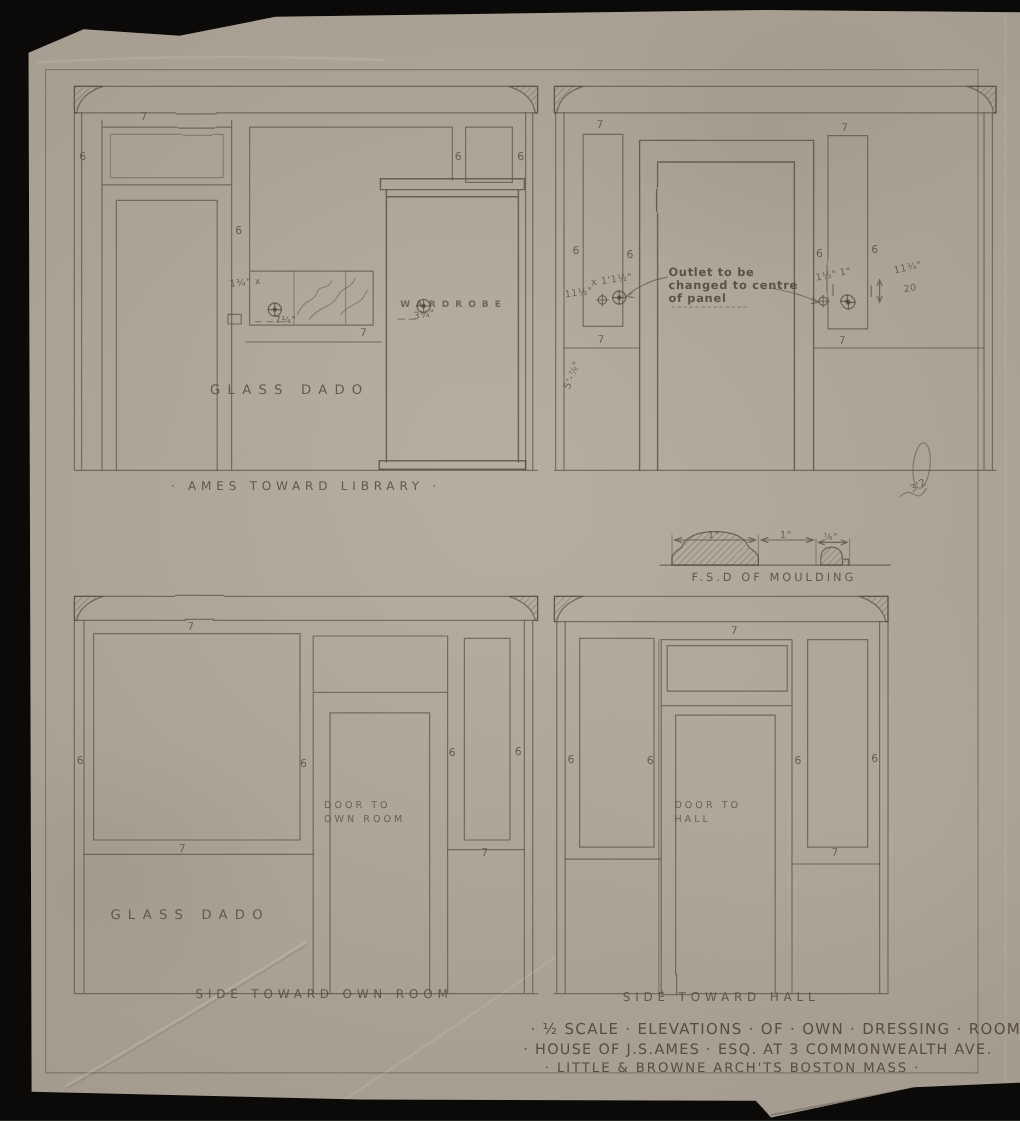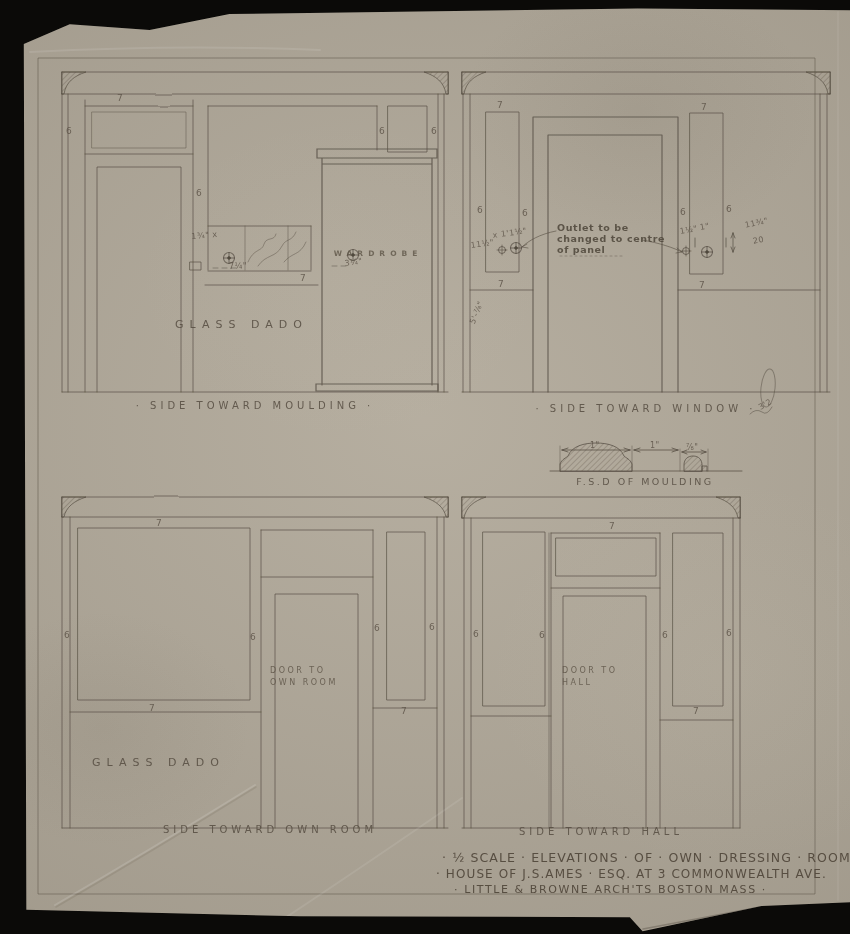--- a/index.html
+++ b/index.html
@@ -163,23 +163,22 @@
     <g fill="none" stroke-linecap="round">
       <path d="M30,52 Q180,44 320,50" stroke="rgba(255,255,255,.10)" stroke-width="2"></path>
       <path d="M55,905 Q150,850 255,785" stroke="rgba(255,255,255,.13)" stroke-width="2"></path>
       <path d="M56,907 Q151,852 256,787" stroke="rgba(55,46,34,.10)" stroke-width="1.5"></path>
       <path d="M285,918 Q380,855 462,798" stroke="rgba(255,255,255,.09)" stroke-width="2"></path>
       <path d="M838,12 V900" stroke="rgba(255,255,255,.06)" stroke-width="2"></path>
       <path d="M643,929 L760,907" stroke="rgba(40,33,24,.25)" stroke-width="1.5"></path>
     </g>
   </svg>
 
-  <div class="label caption" style="left:62px;top:400px;width:386px;">· SIDE TOWARD MOULDING ·</div>
-
-  <div class="label caption" style="left:462px;top:403px;width:368px;">· SIDE TOWARD WINDOW ·</div>
+  <div class="label caption" style="left:62px;top:400px;width:386px;">· AMES TOWARD LIBRARY ·</div>
+
 
   <div class="label caption" style="left:90px;top:824px;width:360px;">SIDE TOWARD OWN ROOM</div>
 
   <div class="label caption" style="left:462px;top:826px;width:278px;">SIDE TOWARD HALL</div>
 
   <div class="label dado" style="left:175px;top:318px;">GLASS DADO</div>
 
   <div class="label dado" style="left:92px;top:756px;">GLASS DADO</div>
 
   <div class="label wardrobe" style="left:327px;top:249px;width:102px;">WARDROBE</div>

